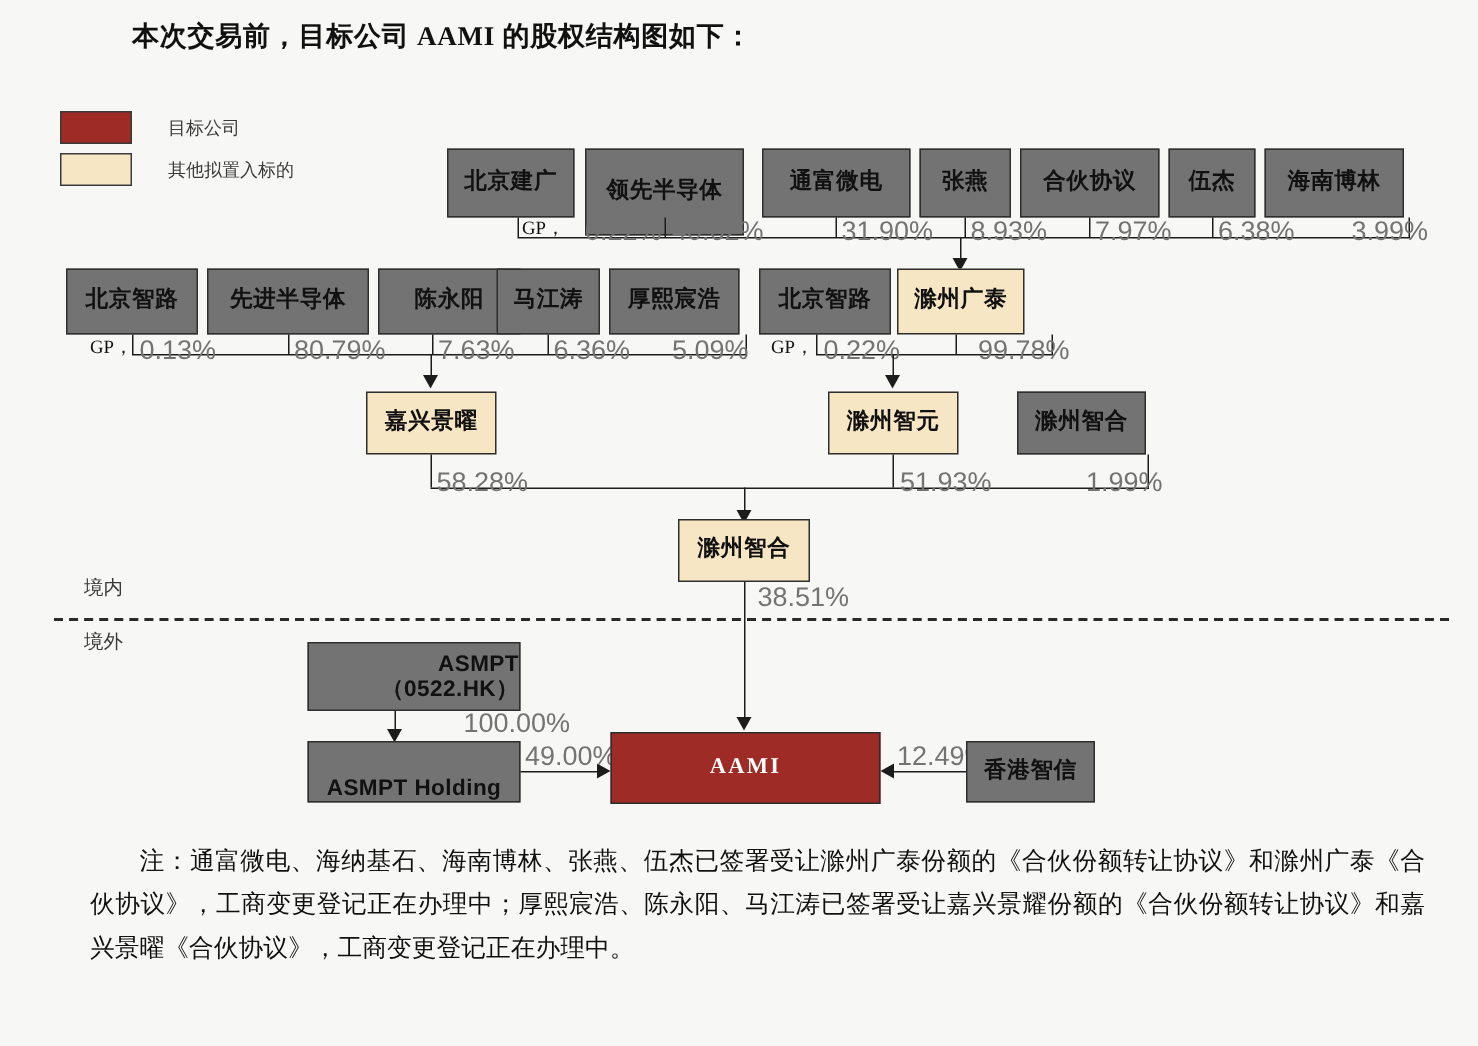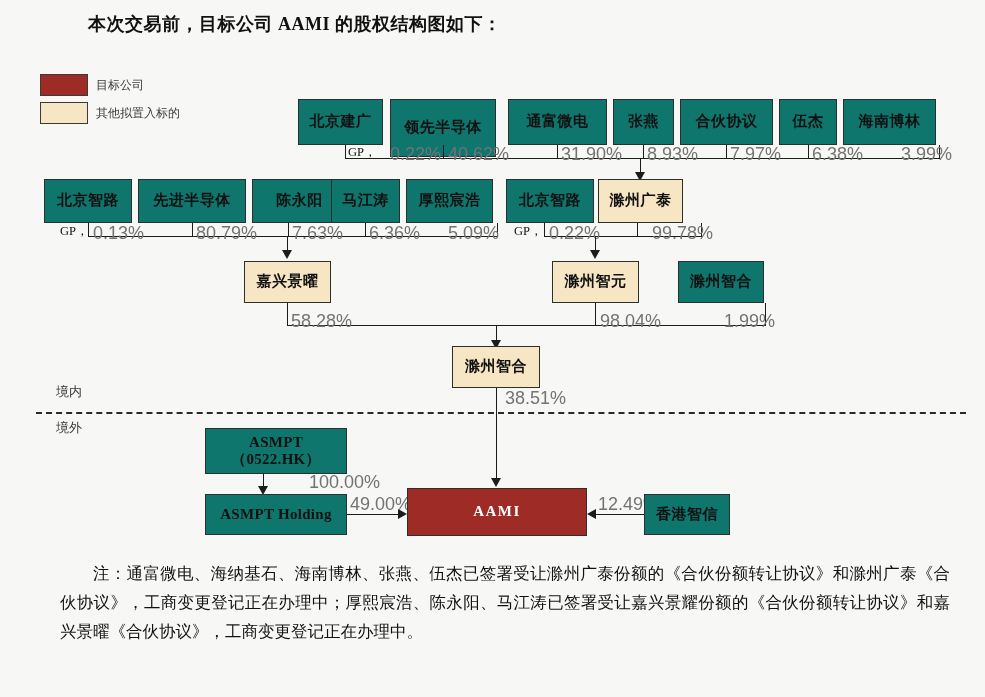--- a/index.html
+++ b/index.html
@@ -34,56 +34,57 @@
     display: flex;
     align-items: center;
   }
   .legend-swatch {
     width: 48px;
     height: 22px;
     border: 1px solid #3a3a3a;
     box-sizing: border-box;
   }
   .legend-label {
-    margin-left: 8px;
+    margin-left: 24px;
     font-size: 12px;
     color: #3a3a3a;
     font-family: Liberation Mono, monospace;
     white-space: nowrap;
   }
   #legend-target { left: 40px; top: 74px; }
   #legend-other  { left: 40px; top: 102px; }
 
   
   .node {
     position: absolute;
     box-sizing: border-box;
     border: 1.6px solid #2e2e2e;
-    background: #0f766e;
+    background: #737373;
     display: flex;
     align-items: center;
     justify-content: center;
     text-align: center;
     font-size: 15px;
     font-weight: 700;
     line-height: 1.15;
     white-space: nowrap;
     letter-spacing: 0.5px;
   }
   .node.cream { background: #f7e6c4; }
   .node.target {
     background: #9e2b25;
     color: #ffffff;
     border-color: #2e2e2e;
     font-family: "Liberation Serif", "DejaVu Serif", serif;
     letter-spacing: 1.5px;
   }
   .node.latin {
-    font-family: Liberation Serif, serif;
+    font-family: Liberation Sans, sans-serif;
     letter-spacing: 0.3px;
+    align-items: flex-end;
   }
   .node.two-line { flex-direction: column; }
 
   
   .pct {
     position: absolute;
     font-size: 18px;
     font-family: Liberation Sans, sans-serif;
     color: #737373;
     white-space: nowrap;
@@ -250,21 +251,21 @@
 <div class="node cream" style="left:244px; top:261px; width:87px; height:42px;">嘉兴景曜</div>
 <div class="node cream" style="left:552px; top:261px; width:87px; height:42px;">滁州智元</div>
 <div class="node" style="left:678px; top:261px; width:86px; height:42px;">滁州智合</div>
 
 <div class="hline" style="left:287px; top:325px; width:479px;"></div>
 <div class="vline" style="left:287px; top:303px; height:22px;"></div>
 <div class="vline" style="left:595px; top:303px; height:22px;"></div>
 <div class="vline" style="left:765px; top:303px; height:22px;"></div>
 
 <span class="pct" style="left:291px; top:311px;">58.28%</span>
-<span class="pct" style="left:600px; top:311px;">98.04%</span>
+<span class="pct" style="left:600px; top:311px;">51.93%</span>
 <span class="pct" style="left:724px; top:311px;">1.99%</span>
 
 <div class="vline" style="left:496px; top:325px; height:17px;"></div>
 <div class="arrow-down" style="left:491px; top:340px;"></div>
 
 <div class="node cream" style="left:452px; top:346px; width:88px; height:42px;">滁州智合</div>
 
 <div class="vline" style="left:496px; top:388px; height:92px;"></div>
 <div class="arrow-down" style="left:491px; top:478px;"></div>
 <span class="pct" style="left:505px; top:388px;">38.51%</span>

